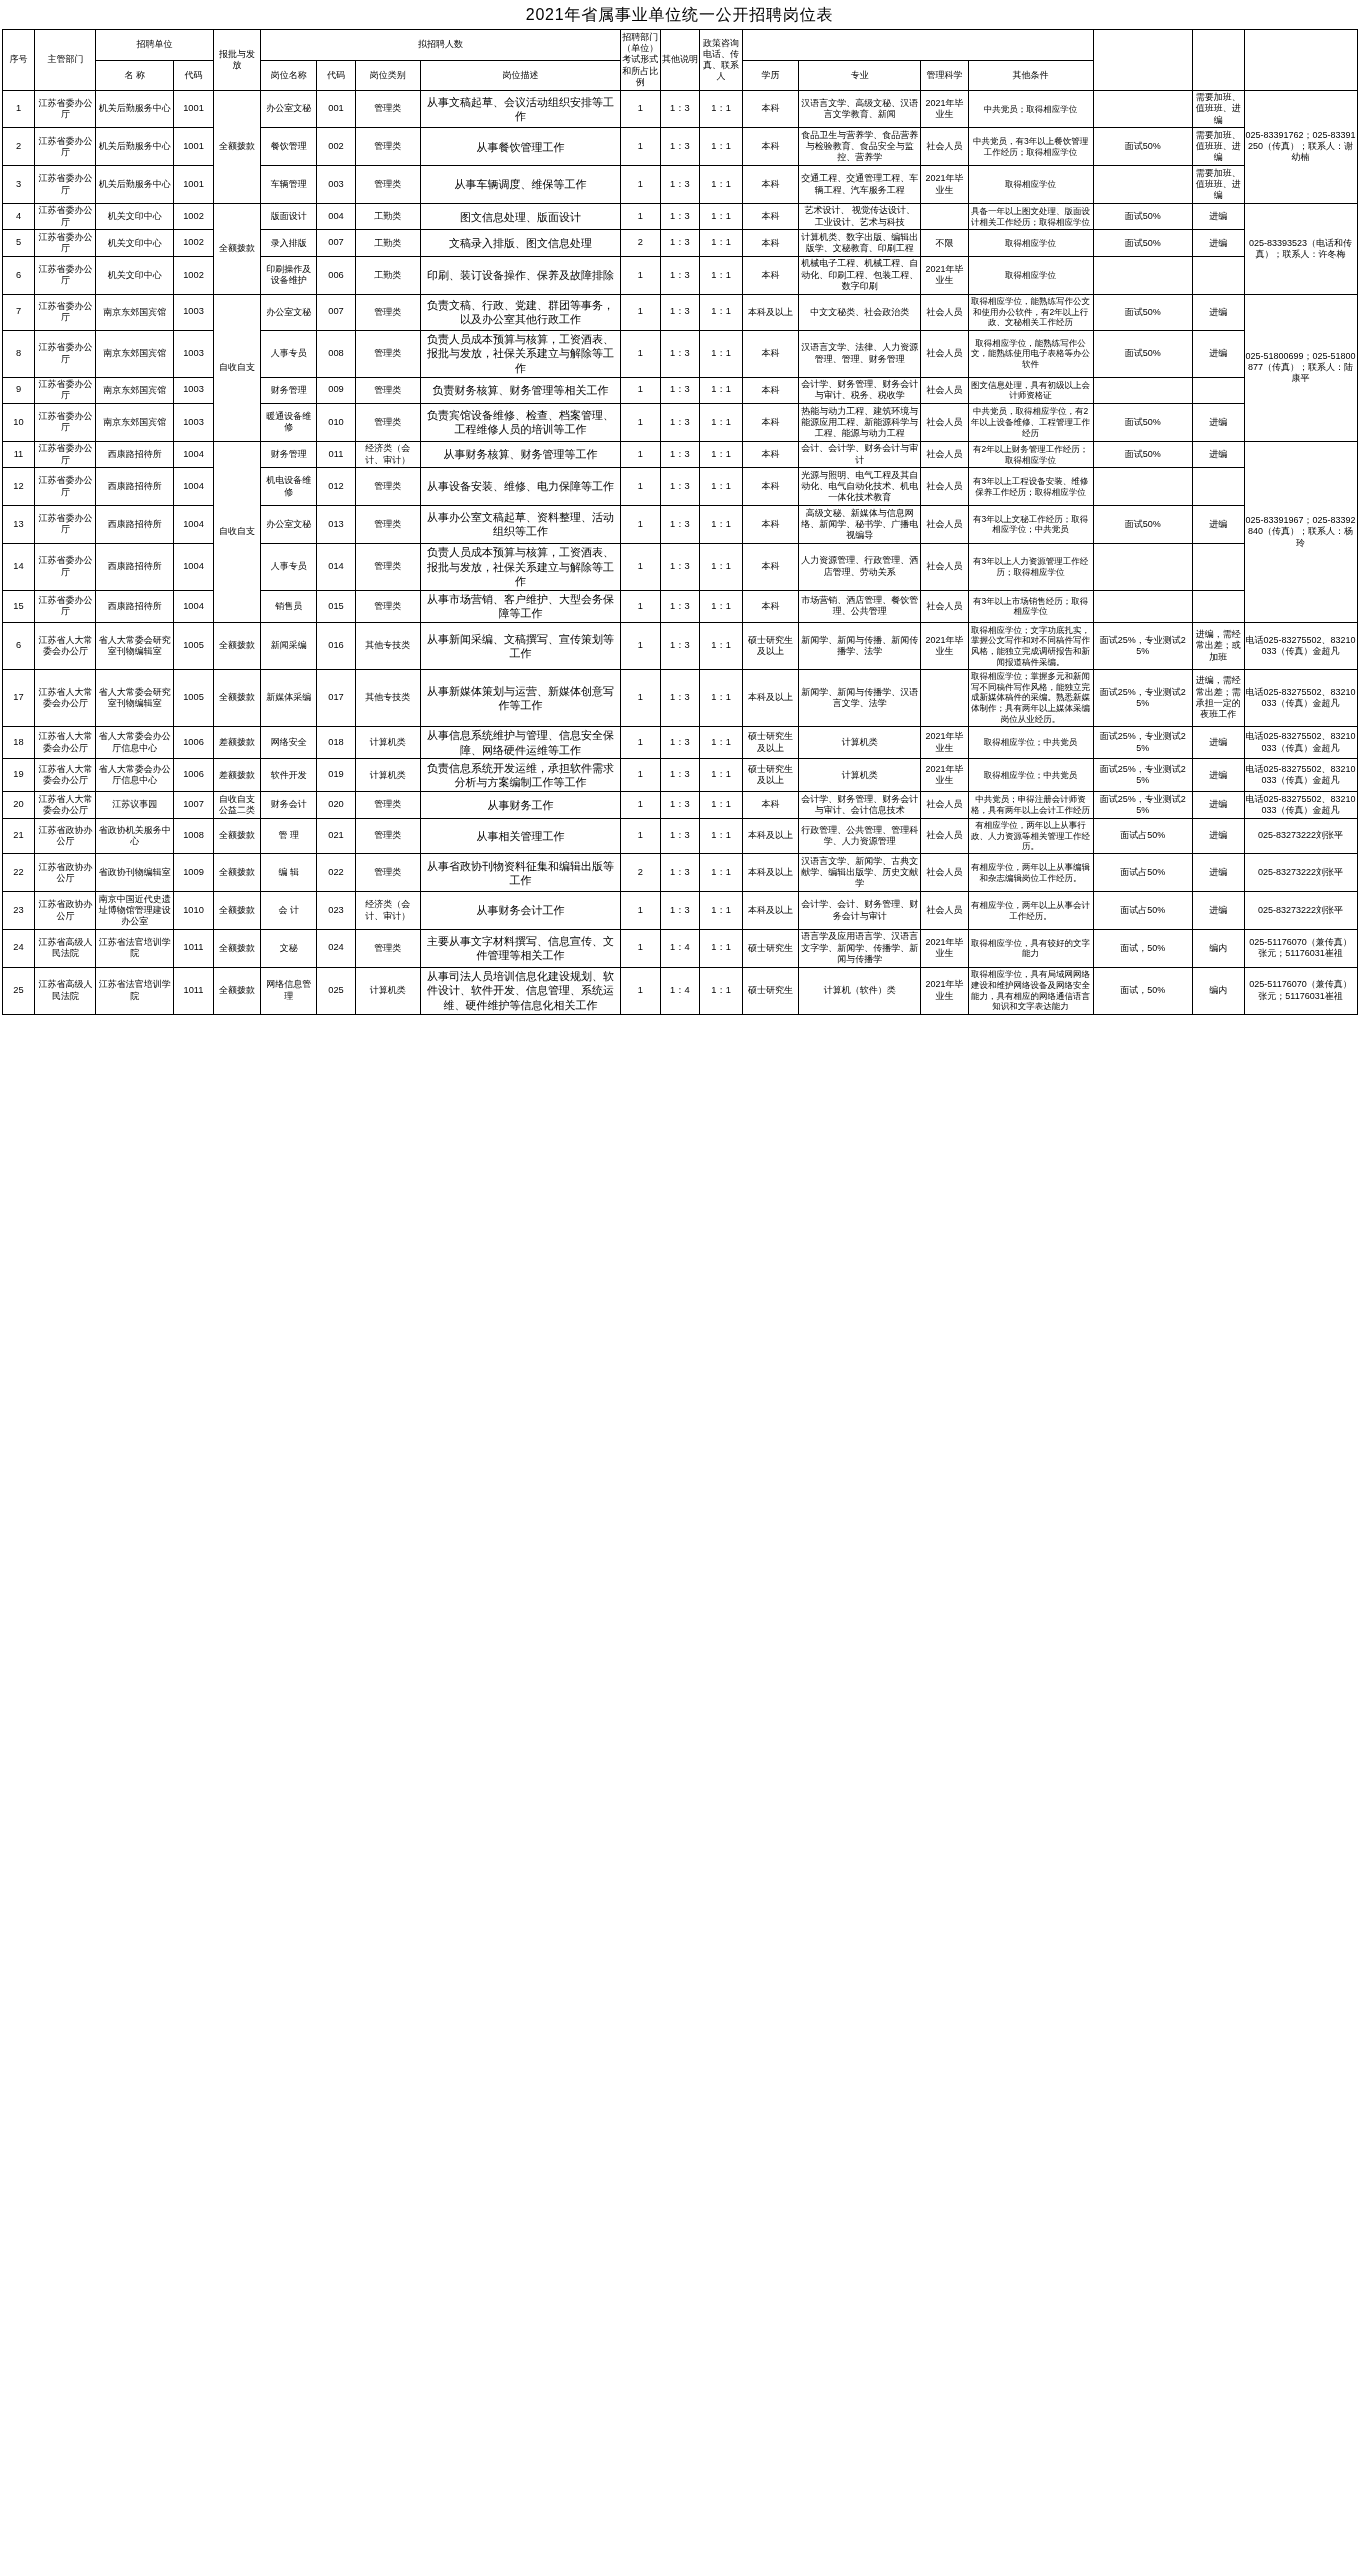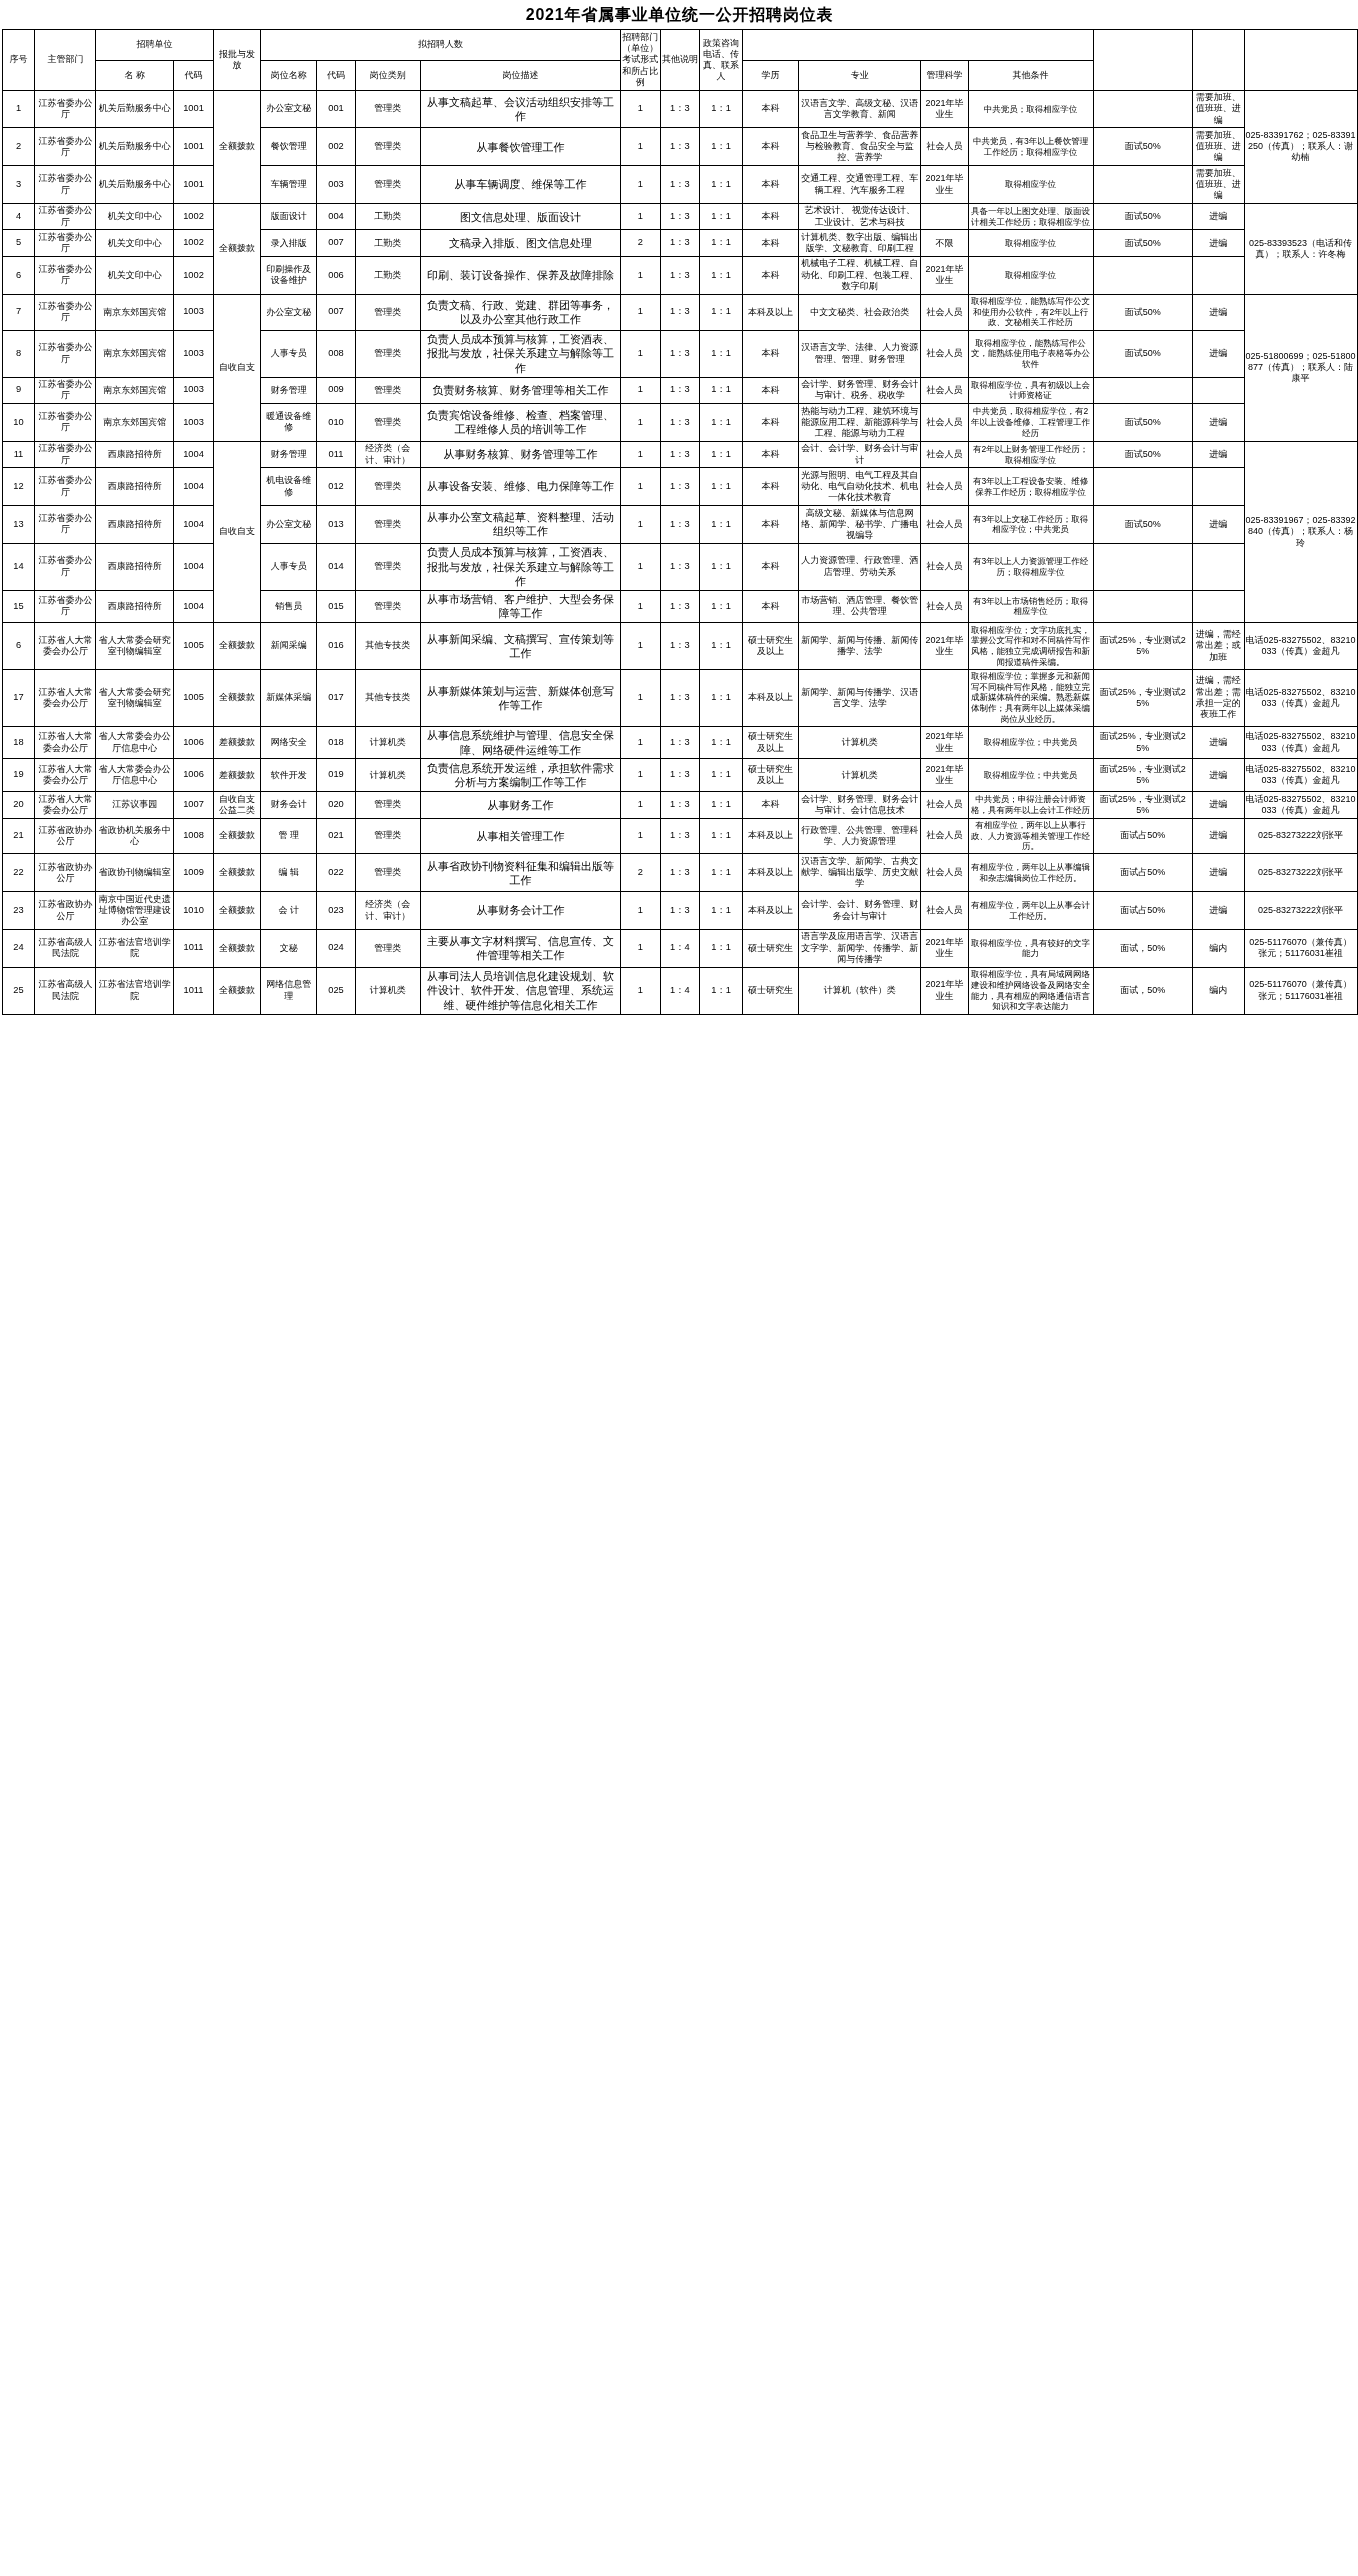--- a/index.html
+++ b/index.html
@@ -4,21 +4,21 @@
 <style>
   html,body{margin:0;padding:0;background:#ffffff;}
   body{
     font-family:"Liberation Sans","DejaVu Sans",sans-serif;
     width:1359px;
   }
   .page{width:1359px;padding:0;box-sizing:border-box;}
   .doc-title{
     text-align:center;
     font-size:16px;
-    font-weight:bold;
+    font-weight:normal;
     padding:4.6px 0 3.9px 0;
     letter-spacing:0.8px;
   }
   table{
     border-collapse:collapse;
     width:1356px;
     margin:0 1.5px;
     table-layout:fixed;
   }
   th,td{
@@ -260,21 +260,21 @@
           <td>财务管理</td>
           <td class="num">009</td>
           <td>管理类</td>
           <td class="desc">负责财务核算、财务管理等相关工作</td>
           <td class="num">1</td>
           <td class="num">1：3</td>
           <td class="num">1：1</td>
           <td>本科</td>
           <td>会计学、财务管理、财务会计与审计、税务、税收学</td>
           <td>社会人员</td>
-          <td class="sm">取得相应学位，具有初级以上会计师资格证</td>
+          <td class="sm">图文信息处理，具有初级以上会计师资格证</td>
           <td></td>
           <td></td>
         </tr>
         <tr>
           <td class="num">10</td>
           <td>江苏省委办公厅</td>
           <td>南京东郊国宾馆</td>
           <td class="num">1003</td>
           <td>暖通设备维修</td>
           <td class="num">010</td>

